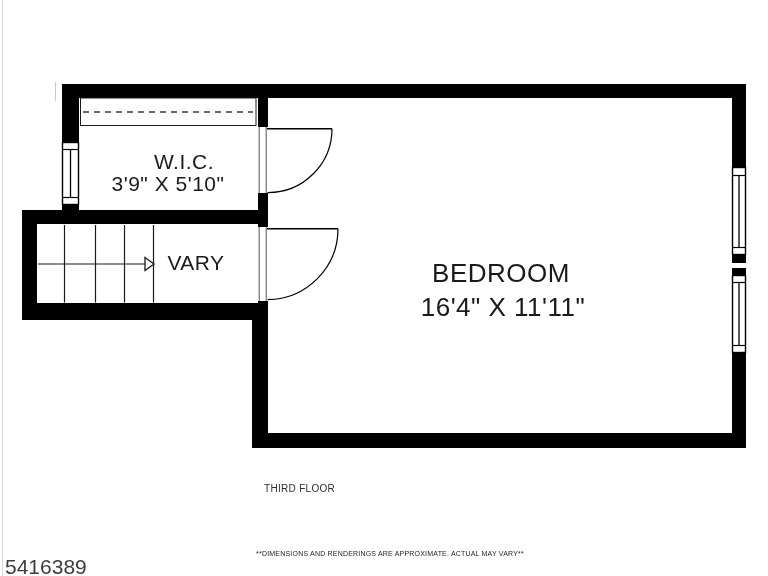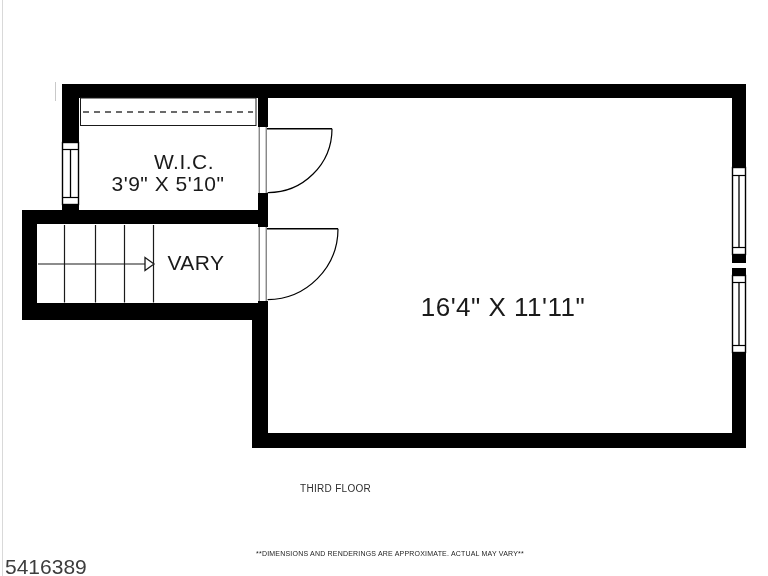--- a/index.html
+++ b/index.html
@@ -5,21 +5,21 @@
   * { margin: 0; padding: 0; box-sizing: border-box; }
   html, body { width: 768px; height: 576px; background: #ffffff; overflow: hidden; }
   body { font-family: "Liberation Sans", "DejaVu Sans", sans-serif; }
   .canvas { position: relative; width: 768px; height: 576px; background: #ffffff; }
   .plan-svg { position: absolute; left: 0; top: 0; }
   .label { position: absolute; color: #1a1a1a; white-space: nowrap; transform: translate(-50%, -50%); }
   .room-name   { font-size: 21px; letter-spacing: 0.5px; }
   .room-dims   { font-size: 21px; letter-spacing: 0.5px; }
   .bedroom-name { font-size: 26px; letter-spacing: 0.5px; }
   .bedroom-dims { font-size: 26px; letter-spacing: 0.5px; }
-  .floor-label { font-size: 10px; color: #2d2d2d; letter-spacing: 0.3px; transform: none; margin-left: 36px; }
+  .floor-label { font-size: 10px; color: #2d2d2d; letter-spacing: 0.3px; transform: none; }
   .disclaimer  { font-size: 7px; color: #222222; letter-spacing: 0.2px; transform: translateX(-50%); }
   .listing-id  { font-size: 21px; color: #3d3d3d; transform: none; }
   .edge-line { position: absolute; background: #d9d9d9; }
 </style>
 </head>
 <body>
 
 <div class="canvas">
 
   <div class="edge-line" style="left:2px; top:0; width:1px; height:576px;"></div>
@@ -90,20 +90,21 @@
       <line x1="38" y1="264" x2="145" y2="264" stroke="#1a1a1a" stroke-width="1.2"></line>
       <polygon points="145,257.5 154,264 145,270.5" fill="#ffffff" stroke="#1a1a1a" stroke-width="1.3"></polygon>
     </g>
   </svg>
 
   <div class="label room-name" style="left:184px; top:155px;margin-top:7px;">W.I.C.</div>
   <div class="label room-dims" style="left:168px; top:184px;">3'9" X 5'10"</div>
 
   <div class="label room-name" style="left:196px; top:263px;">VARY</div>
 
+  <div class="label bedroom-name" style="left:501px; top:273px;">BEDROOM</div>
   <div class="label bedroom-dims" style="left:503px; top:307px;">16'4" X 11'11"</div>
 
   <div class="label floor-label" style="left:264px; top:483px;">THIRD FLOOR</div>
 
   <div class="label disclaimer" style="left:390px; top:550px;">**DIMENSIONS AND RENDERINGS ARE APPROXIMATE. ACTUAL MAY VARY**</div>
 
   <div class="label listing-id" style="left:5px; top:555px;">5416389</div>
 
 </div>
 

